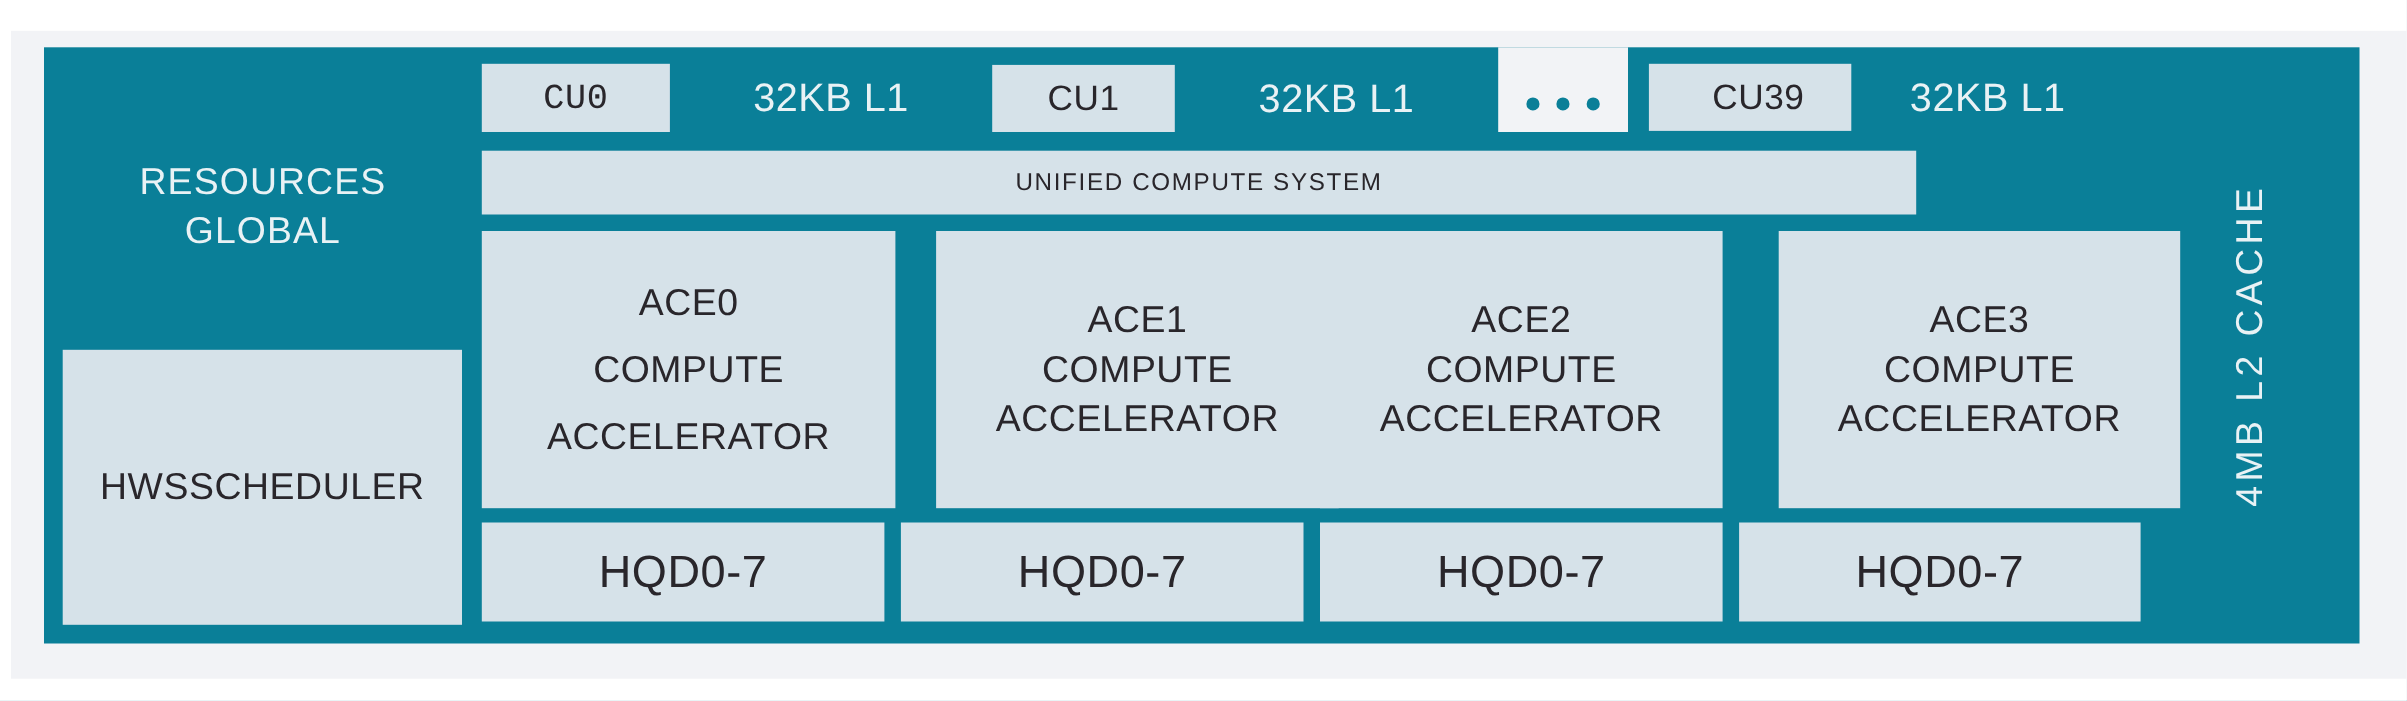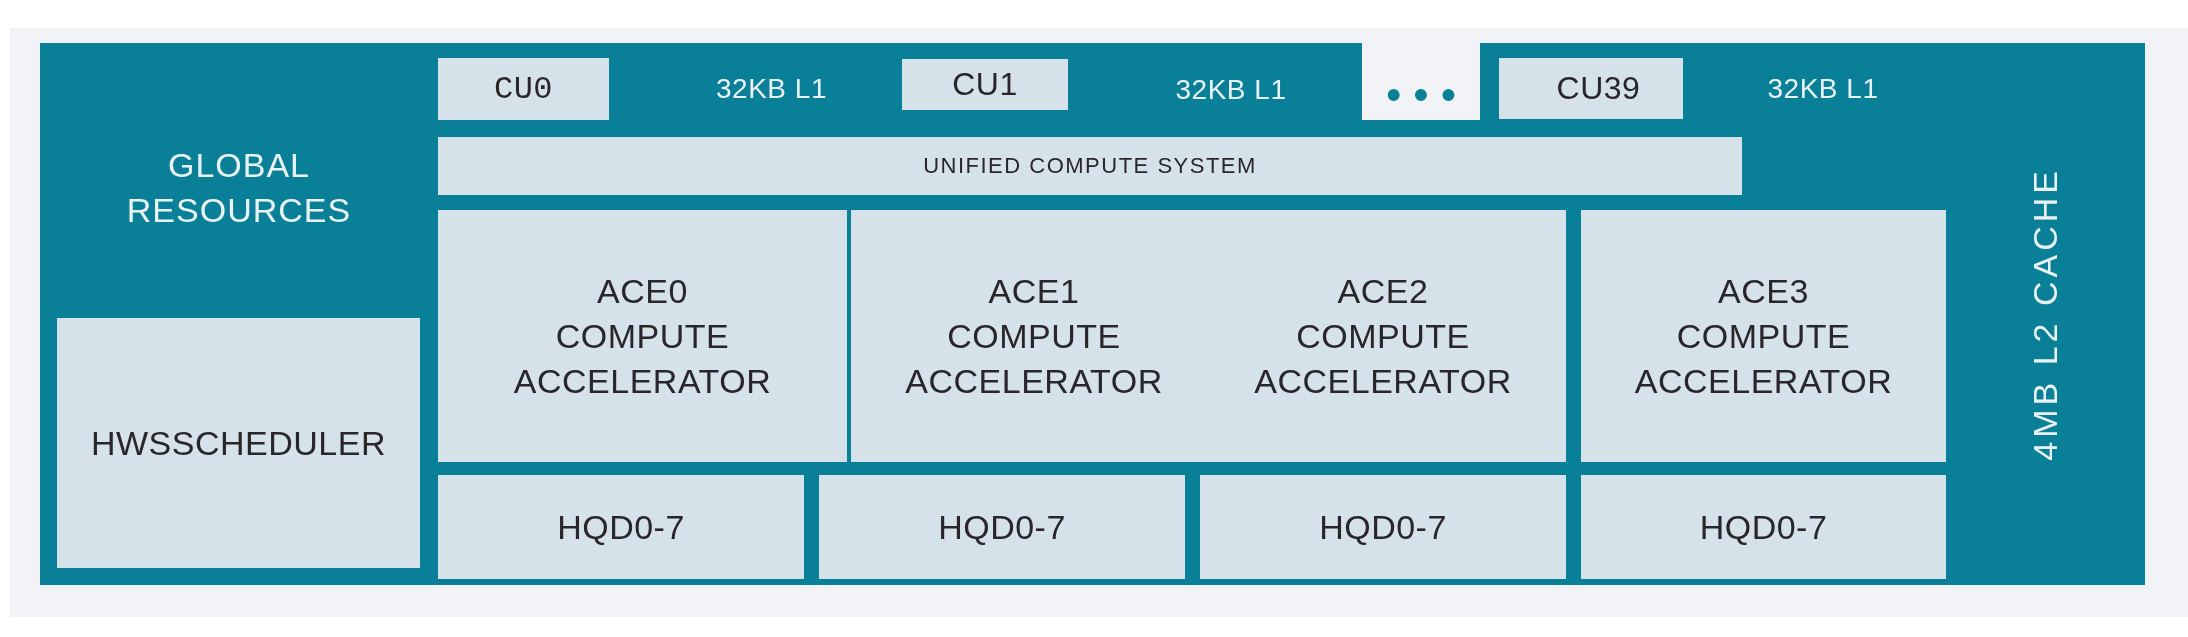--- a/index.html
+++ b/index.html
@@ -58,23 +58,22 @@
   }
   .cu-box {
     font-size: 32px;
     letter-spacing: 0.5px;
   }
   .l1-label {
     position: absolute;
     display: flex;
     align-items: center;
     justify-content: center;
-    font-size: 28px;
+    font-size: 36px;
     letter-spacing: 0.5px;
-    margin-left: 16px;
   }
   .notch {
     position: absolute;
     left: 1322px; top: 0; width: 118px; height: 77px;
     background: var(--page_bg, #f2f3f6);
     display: flex;
     align-items: center;
     justify-content: center;
   }
   .dots {
@@ -91,22 +90,22 @@
     letter-spacing: 1.5px;
   }
   .ace-box {
     top: 167px; height: 252px;
     flex-direction: column;
     font-size: 34px;
     line-height: 45px;
     letter-spacing: 0.5px;
   }
   .hqd-box {
-    top: 432px; height: 104px;
-    font-size: 34px;
+    top: 432px; height: 90px;
+    font-size: 41px;
     letter-spacing: 0.5px;
   }
   .l2-col {
     left: 1906px; top: 0; width: 199px; height: 542px;
     display: flex;
     align-items: center;
     justify-content: center;
   }
   .l2-text {
     writing-mode: vertical-rl;
@@ -117,59 +116,59 @@
   }
 </style>
 </head>
 <body>
 
 <div class="stage">
   <div class="slide">
     <div class="container">
 
       <div class="abs global-title light-text">
+        <div>RESOURCES</div>
         <div>GLOBAL</div>
-        <div>RESOURCES</div>
       </div>
 
       <div class="lightbox hws-box dark-text">
         <div>HWS</div>
         <div>SCHEDULER</div>
       </div>
 
       <div class="lightbox cu-box dark-text" style="left:398px; top:15px; width:171px; height:62px;font-family:Liberation Mono, monospace;">CU0</div>
       <div class="l1-label light-text" style="left:569px; top:15px; width:293px; height:62px;">32KB L1</div>
-      <div class="lightbox cu-box dark-text" style="left:862px; top:16px; width:166px; height:51px;">CU1</div>
+      <div class="lightbox cu-box dark-text" style="left:862px; top:16px; width:166px; height:61px;">CU1</div>
       <div class="l1-label light-text" style="left:1028px; top:16px; width:294px; height:61px;">32KB L1</div>
 
       <div class="notch">
         <span class="dots">•••</span>
       </div>
 
       <div class="lightbox cu-box dark-text" style="left:1459px; top:15px; width:169px; height:61px;padding-left:15px;">CU39</div>
       <div class="l1-label light-text" style="left:1628px; top:15px; width:278px; height:62px;">32KB L1</div>
 
       <div class="lightbox ucs-bar dark-text">UNIFIED COMPUTE SYSTEM</div>
 
-      <div class="lightbox ace-box dark-text" style="left:398px; width:409px;">
+      <div class="lightbox ace-box dark-text" style="left:398px; width:376px;gap:16px;">
         <div>ACE0</div>
         <div>COMPUTE</div>
         <div>ACCELERATOR</div>
       </div>
       <div class="lightbox ace-box dark-text" style="left:811px; width:366px;">
         <div>ACE1</div>
         <div>COMPUTE</div>
         <div>ACCELERATOR</div>
       </div>
       <div class="lightbox ace-box dark-text" style="left:1160px; width:366px;">
         <div>ACE2</div>
         <div>COMPUTE</div>
         <div>ACCELERATOR</div>
       </div>
-      <div class="lightbox ace-box dark-text" style="left:1541px; width:365px;">
+      <div class="lightbox ace-box dark-text" style="left:1577px; width:365px;">
         <div>ACE3</div>
         <div>COMPUTE</div>
         <div>ACCELERATOR</div>
       </div>
 
       <div class="lightbox hqd-box dark-text" style="left:398px; width:366px;">HQD0-7</div>
       <div class="lightbox hqd-box dark-text" style="left:779px; width:366px;">HQD0-7</div>
       <div class="lightbox hqd-box dark-text" style="left:1160px; width:366px;">HQD0-7</div>
       <div class="lightbox hqd-box dark-text" style="left:1541px; width:365px;">HQD0-7</div>
 

